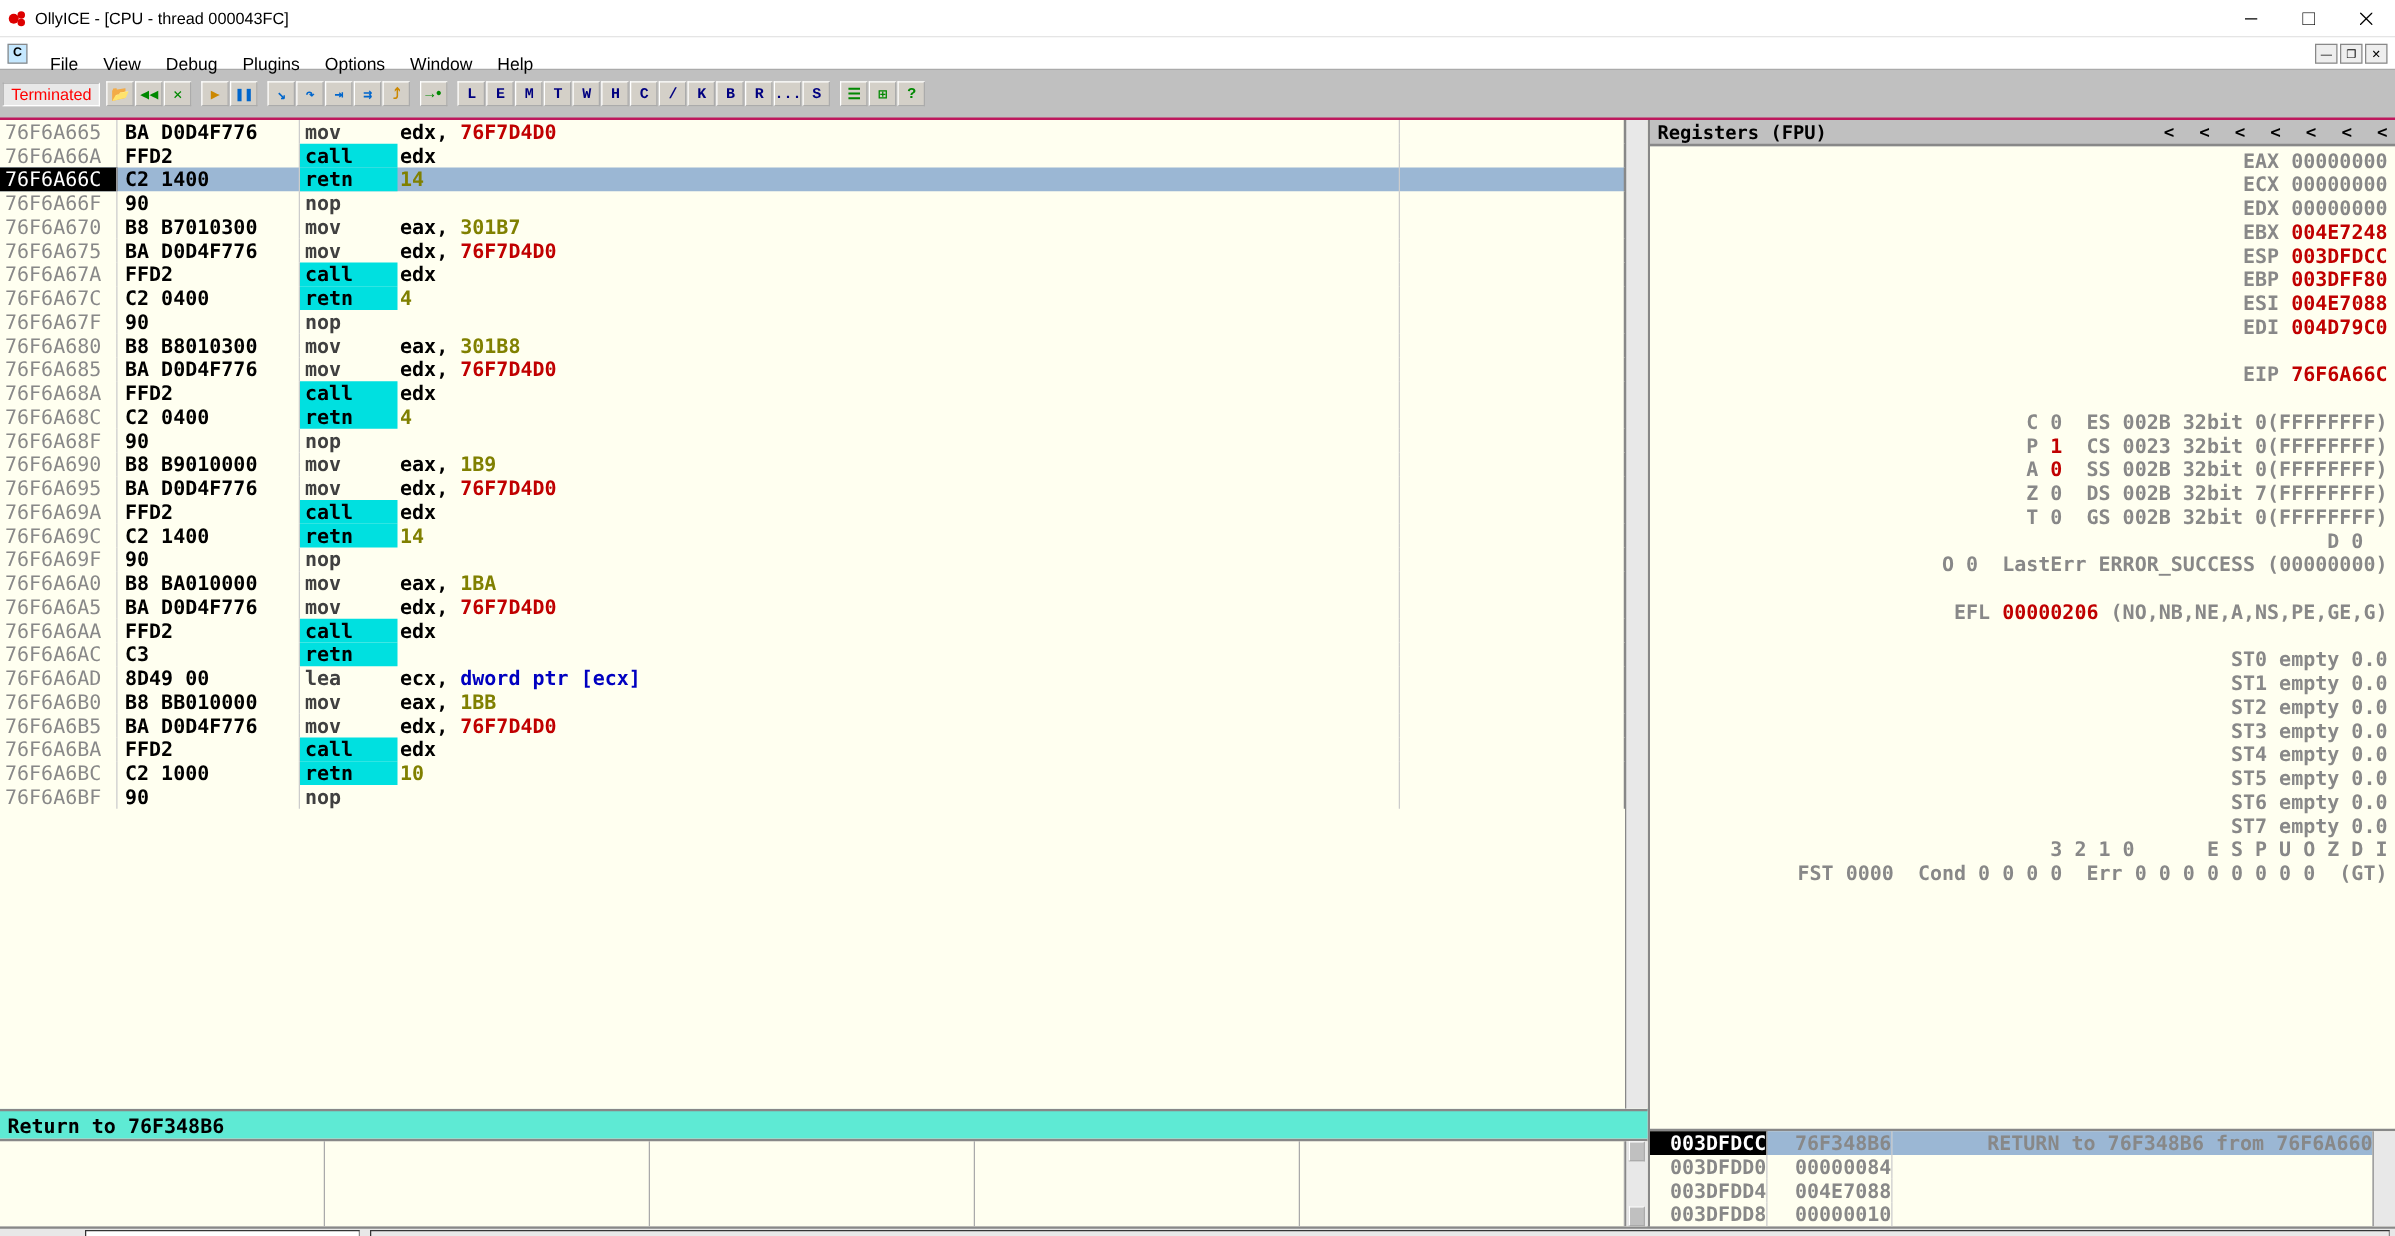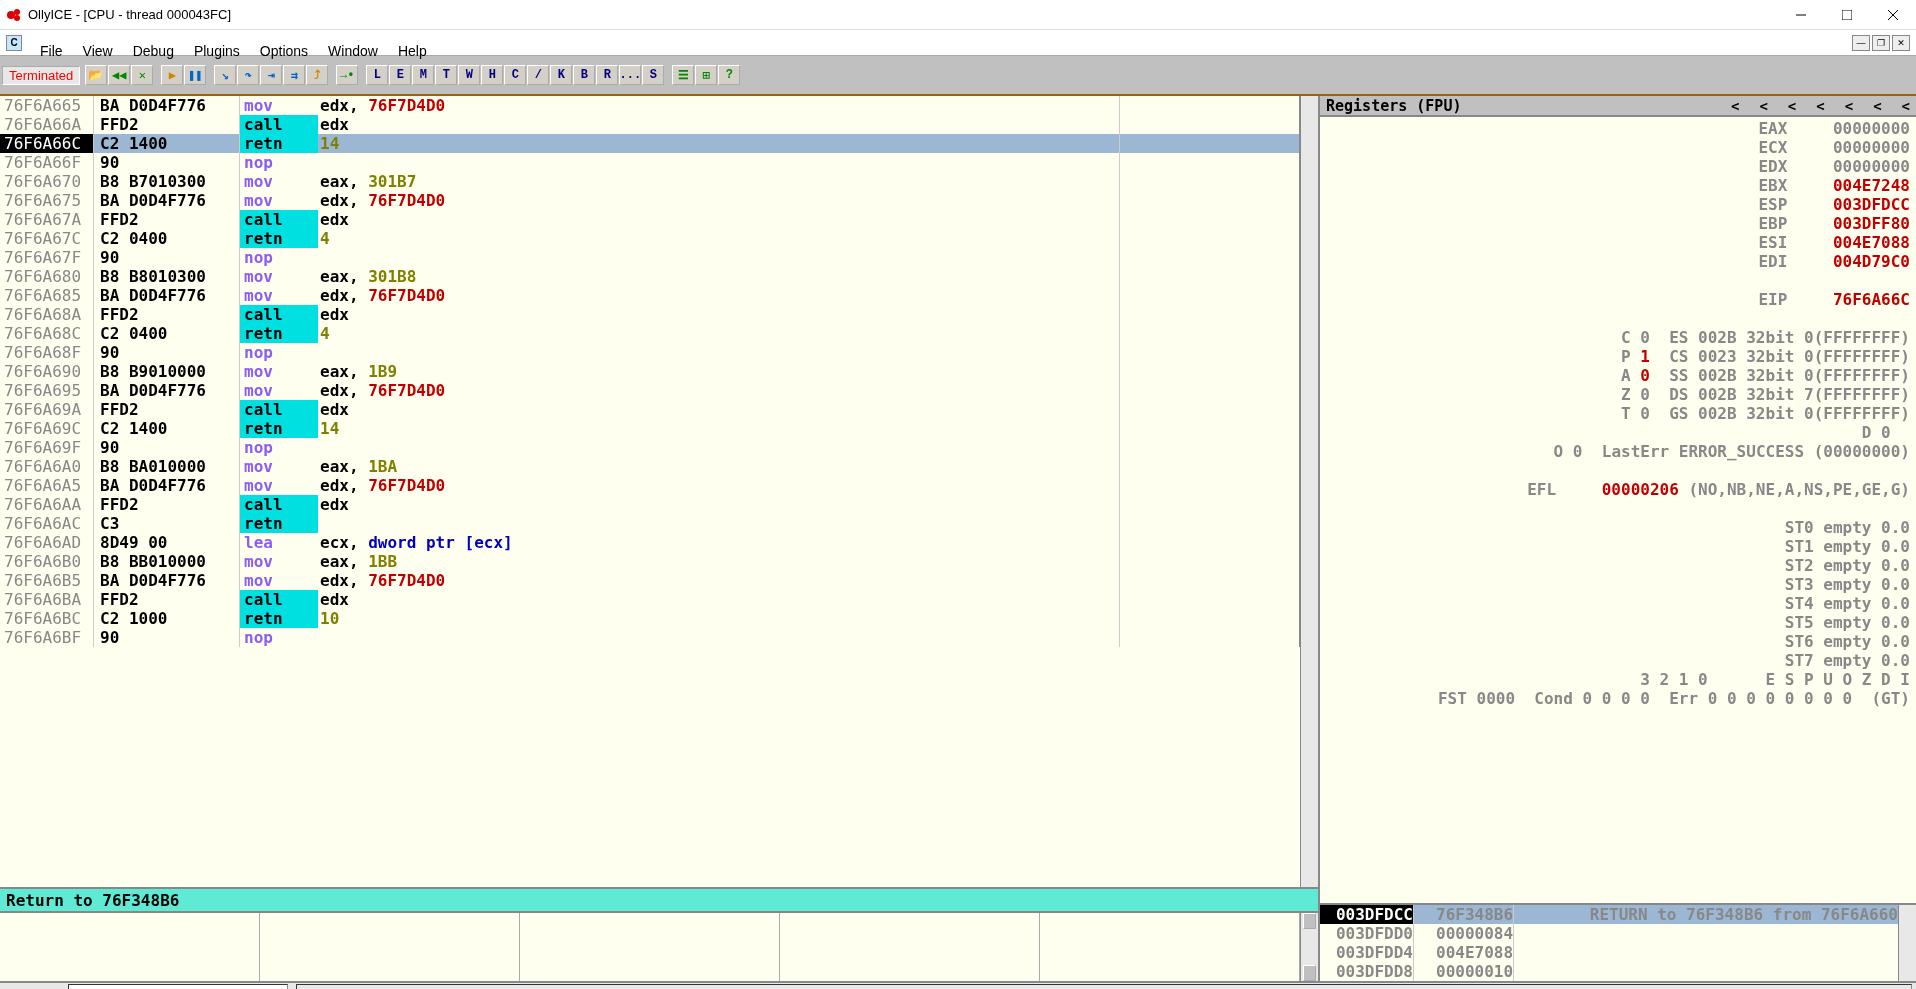--- a/index.html
+++ b/index.html
@@ -7,57 +7,57 @@
 .titlebar { height: 30px; display: flex; align-items: center; padding: 0 0 0 6px; background: #fff; border-bottom: 1px solid #ddd; }
 .titlebar .icon { width: 16px; height: 16px; margin-right: 6px; }
 .titlebar .title { flex: 1; font-size: 13px; }
 .winbtns { display: flex; }
 .winbtn { width: 46px; height: 30px; display: flex; align-items: center; justify-content: center; cursor: pointer; }
 .menubar { height: 26px; display: flex; align-items: center; padding: 0 6px; background: #fff; border-bottom: 1px solid #aaa; }
 .mdi-icon { width: 16px; height: 16px; margin-right: 8px; border: 1px solid #888; background: #c5e8ff; display:flex; align-items:center; justify-content:center; font-weight:bold; font-size:10px; color:#000;}
 .menuitem { padding: 3px 10px; cursor: pointer; font-size: 14px; }
 .mdibtns { margin-left: auto; display:flex; gap:2px;}
 .mdibtn { width:18px; height:16px; border:1px solid #888; background:#eee; display:flex; align-items:center; justify-content:center; font-size:9px; cursor:pointer;}
-.toolbar { height: 40px; display: flex; align-items: center; background: #c0c0c0; border-bottom: 2px solid #a16207; padding: 0 2px; gap: 1px; }
+.toolbar { height: 40px; display: flex; align-items: center; background: #c0c0c0; border-bottom: 2px solid #be185d; padding: 0 2px; gap: 1px; }
 .status-term { color: red; background: #e8e8e8; border: 1px inset #fff; padding: 1px 6px; margin-right: 4px; font-size: 13px; }
 .tbtn { width: 22px; height: 20px; border: 1px outset #fff; background: #d4d0c8; display:flex; align-items:center; justify-content:center; cursor:pointer; font-family: "Courier New", monospace; font-weight:bold; font-size:12px; color:#000080;}
 .tbtn.letter { color:#000080; }
 .tbsep { width: 6px; }
 .main { display: flex; height: calc(100vh - 30px - 26px - 24px - 24px); }
 .left { flex: 1; display: flex; flex-direction: column; border-right: 2px solid #888; }
 .right { width: 596px; display: flex; flex-direction:column;text-align:right; }
 .disasm { flex: 1; overflow: hidden; background: #fffff0; font-family: "Lucida Console", "Consolas", monospace; font-size: 16px; position:relative; display:flex;}
 .disasm-rows { flex:1; }
 .disasm-scroll { width:18px; background:#e8e8e8; border-left:1px solid #888;}
 .drow { display: flex; height: 19px; line-height: 19px; white-space: pre; }
 .drow.sel { background: #9bb7d4; }
 .drow.sel .addr { background:#000; color:#fff; }
 .addr { width: 94px; color: #888; padding-left:4px; border-right:1px solid #ccc;}
 .bytes { width: 146px; color: #000; padding-left:6px; border-right:1px solid #ccc; font-weight:bold;}
-.mnem { width: 78px; padding-left:4px; color:#8b5cf6; font-weight:bold;}
+.mnem { width: 78px; padding-left:4px; color:#404040; font-weight:bold;}
 .mnem.hl { background: #00e0e0; color:#000; }
 .ops { flex:1; color:#000; font-weight:bold; padding-left:2px; border-right:1px solid #ccc;}
 .ops .reg { color:#000; }
 .ops .imm { color:#808000; }
 .ops .addrv { color:#c00000; }
 .ops .ptr { color:#0000c0; }
 .comment { width:180px; border-right:1px solid #888;}
 .info { height: 24px; background: #5eead4; border-top:2px solid #888; padding:2px 6px; font-family:"Lucida Console", monospace; font-size:16px; font-weight:bold;}
 .dump { height: 70px; background:#fffff0; border-top:2px solid #888; display:flex;}
 .dump-cols{flex:1; display:flex;}
 .dump-col{border-right:1px solid #aaa; flex:1;}
 .dump-scroll{width:18px; background:#e8e8e8; border-left:1px solid #888; position:relative;}
 .regpane { flex:1; background:#fffff0; font-family:"Lucida Console", monospace; font-size:16px; overflow:hidden;}
 .reghdr { background:#c0c0c0; display:flex; align-items:center; height:21px; border-bottom:2px solid #888; padding:0 6px; font-weight:bold; font-family:"Lucida Console",monospace; font-size:15px;}
 .reghdr .arrows{margin-left:auto; display:flex; gap:20px; color:#000;}
 .reghdr .arrow{cursor:pointer; font-size:14px;}
 .regbody{padding:2px 6px; line-height:19px;}
 .regline{white-space:pre; font-weight:bold;}
 .regline .rname{color:#888;}
-.regline .rval{color:#888;margin-left:36px;}
+.regline .rval{color:#888;}
 .regline .rval.nz{color:#c00000;}
 .regline .flag0{color:#888;}
 .regline .flag1{color:#c00000;}
 .regline .seg{color:#888;}
 .stack{height:78px; background:#fffff0; border-top:2px solid #888; font-family:"Lucida Console",monospace; font-size:16px; display:flex;}
 .stack-rows{flex:1;}
 .stack-scroll{width:18px; background:#e8e8e8; border-left:1px solid #888;}
 .srow{display:flex; height:19px; line-height:19px; white-space:pre; font-weight:bold;}
 .srow .saddr{width:94px; padding-left:4px; color:#888; border-right:1px solid #ccc;}
 .srow .sval{width:100px; padding-left:22px; color:#888; border-right:1px solid #ccc;}

